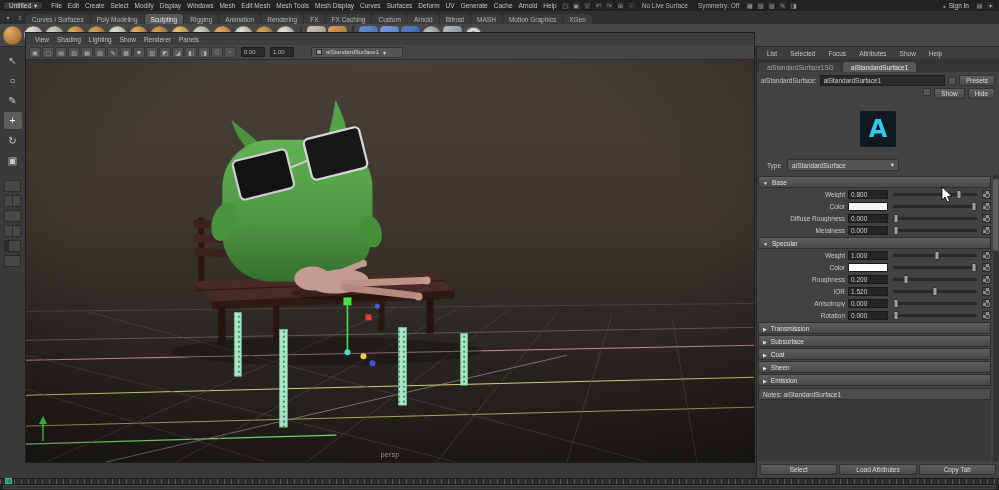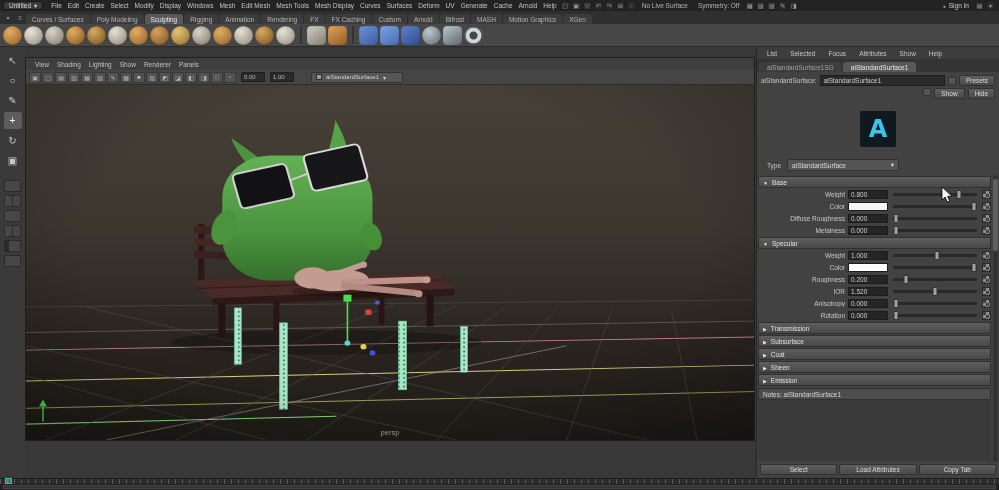--- a/index.html
+++ b/index.html
@@ -38,21 +38,21 @@
   .tool.active{background:#5d5d5d;color:#fff}
   .layout-group{margin-top:8px;display:flex;flex-direction:column;gap:3px}
   .lb{width:17px;height:12px;background:#474747;border:1px solid #2b2b2b;border-radius:1px}
   .lb.b2{background:linear-gradient(90deg,#474747 48%,#2b2b2b 48% 52%,#474747 52%)}
   .lb.b3{background:linear-gradient(#474747 46%,#2b2b2b 46% 54%,#474747 54%)}
   .lb.b4{background:linear-gradient(90deg,rgba(0,0,0,0) 48%,#2b2b2b 48% 52%,rgba(0,0,0,0) 52%),linear-gradient(#474747 46%,#2b2b2b 46% 54%,#474747 54%)}
   .lb.b5{background:linear-gradient(90deg,#2b2b2b 30%,rgba(0,0,0,0) 30% 32%) ,#474747}
   .lb.b6{background:linear-gradient(90deg,rgba(0,0,0,0) 64%,#2b2b2b 64% 68%,rgba(0,0,0,0) 68%),#474747}
 
   
-  .viewport{position:absolute;left:25px;top:57px;width:730px;height:384px;background:#3c3c3c;border:1px solid #1e1e1e;display:flex;flex-direction:column}
+  .viewport{position:absolute;left:25px;top:32px;width:730px;height:431px;background:#3c3c3c;border:1px solid #1e1e1e;display:flex;flex-direction:column}
   .vp-menubar{height:12px;background:#3e3e3e;display:flex;align-items:center;gap:2px;font-size:6.5px;color:#c2c2c2;padding:0 5px}
   .vp-menubar .menu-item{padding:0 4px}
   .vp-toolbar{height:15px;background:#454545;display:flex;align-items:center;gap:1px;padding:0 3px;border-bottom:1px solid #2c2c2c}
   .vp-btn{width:12px;height:11px;background:#525252;border:1px solid #383838;border-radius:1px;font-size:6px;color:#b2b2b2;display:flex;align-items:center;justify-content:center}
   .vp-field{width:24px;height:10px;background:#2a2a2a;border:1px solid #1e1e1e;color:#b9b9b9;font-size:6px;display:flex;align-items:center;padding:0 2px;border-radius:1px;margin-left:4px}
   .vp-dropdown{height:11px;background:#565656;border:1px solid #333;font-size:6px;color:#d0d0d0;display:flex;align-items:center;gap:4px;padding:0 4px;border-radius:2px;margin-left:16px;min-width:92px}
   .swatch-mini{width:6px;height:6px;background:#9a9a9a;border:1px solid #2c2c2c}
   .vp-canvas{flex:1;position:relative;overflow:hidden;background:linear-gradient(180deg,#474139 0%,#3c362f 40%,#2a2521 72%,#1e1b17 100%)}
   .vp-canvas svg.scene{position:absolute;inset:0;width:100%;height:100%}
   .persp-label{position:absolute;bottom:3px;left:50%;transform:translateX(-50%);font-size:7.5px;color:#948f87}

